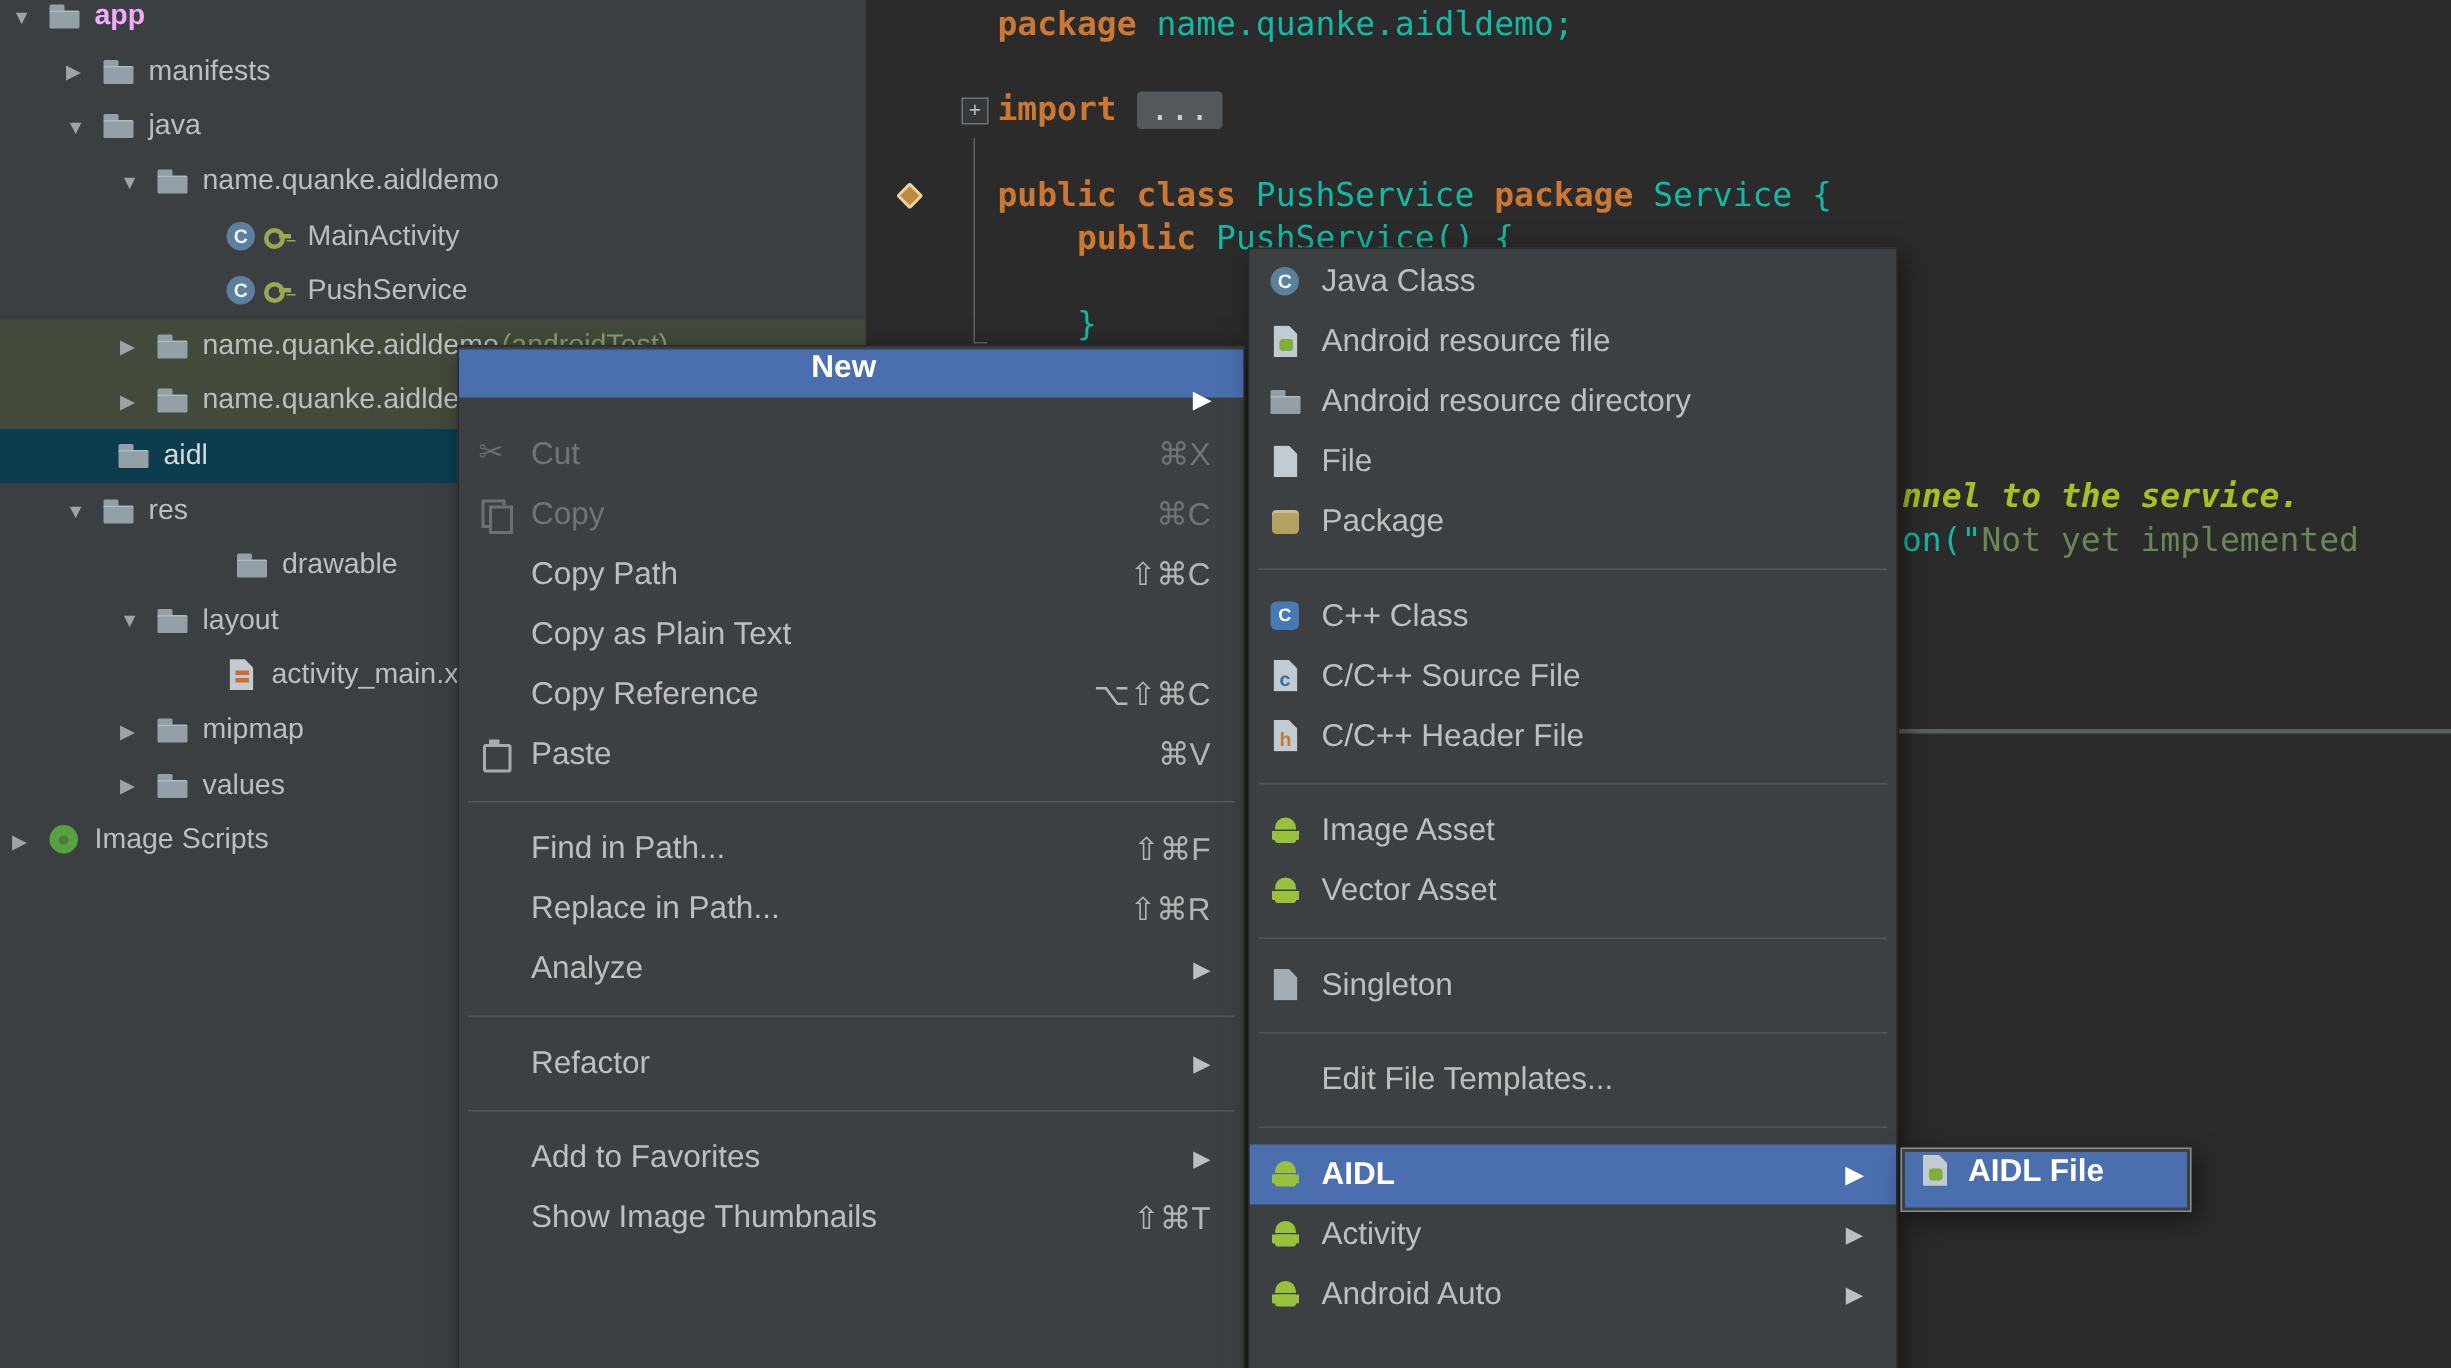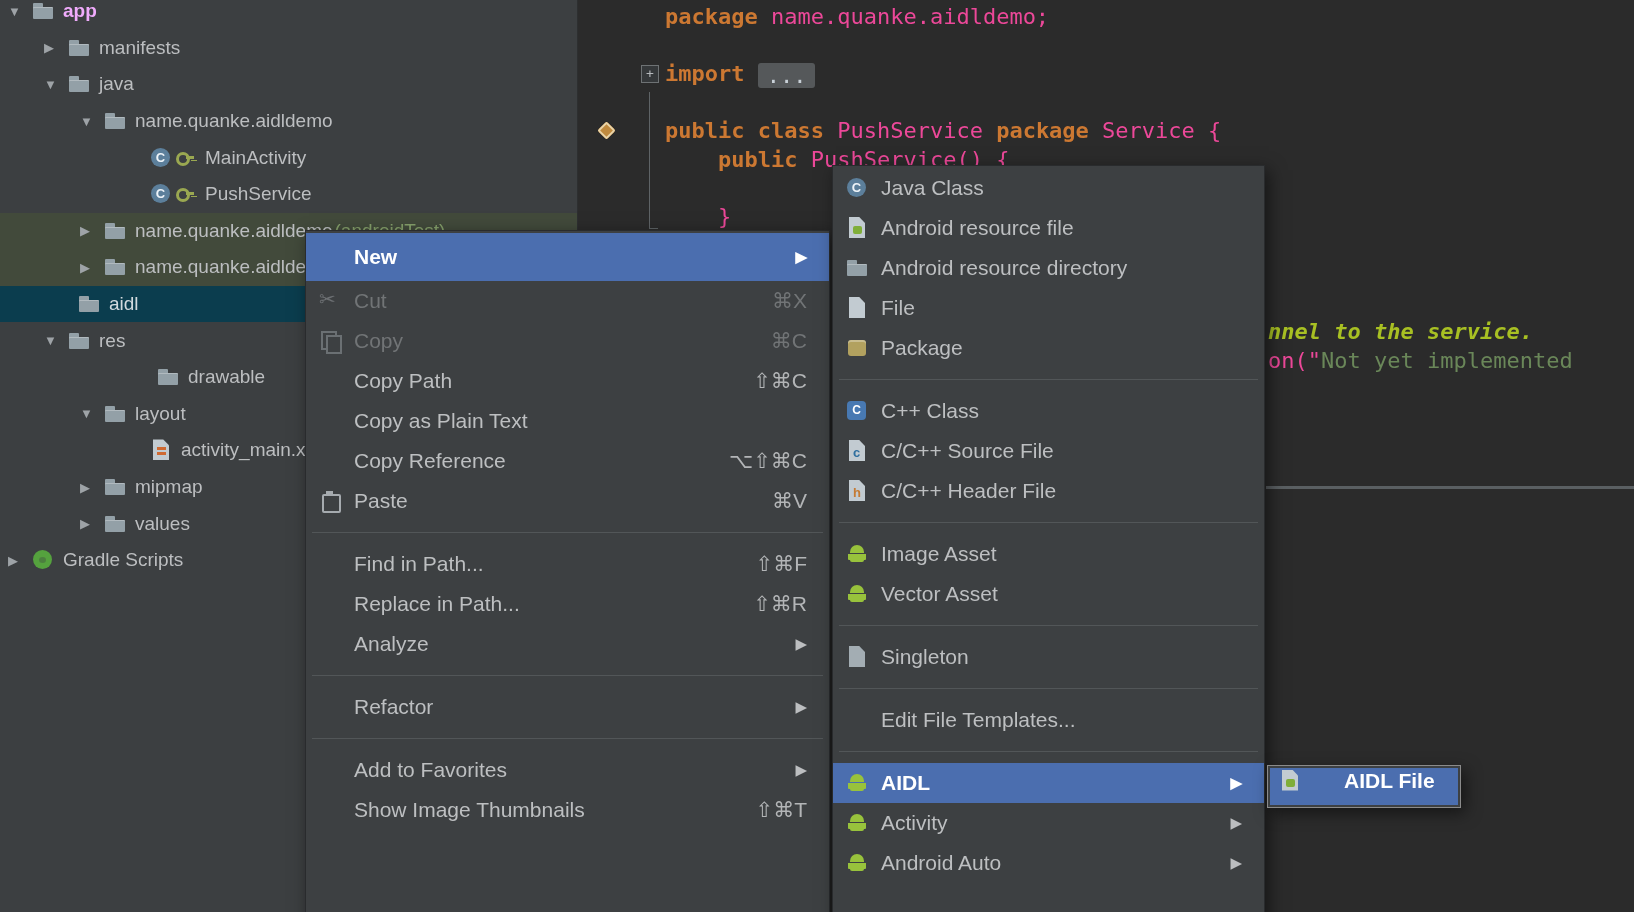--- a/index.html
+++ b/index.html
@@ -45,21 +45,21 @@
   .ico-copy::before{content:"";position:absolute;left:3px;top:2px;width:12px;height:15px;border:2px solid #9aa0a4;background:#3d4042;}
   .ico-copy::after{content:"";position:absolute;left:8px;top:6px;width:12px;height:15px;border:2px solid #9aa0a4;background:#3d4042;}
   .ico-paste::before{content:"";position:absolute;left:4px;top:5px;width:15px;height:15px;border:2px solid #a6abaf;border-radius:2px;}
   .ico-paste::after{content:"";position:absolute;left:8px;top:2px;width:7px;height:5px;background:#a6abaf;}
 
   
   #editor{position:absolute;left:579px;top:0;right:0;bottom:0;background:#2b2b2b;
     font-family:"DejaVu Sans Mono",monospace;font-size:22px;color:#a9b7c6;}
   .code-line{position:absolute;left:86px;height:28.5px;line-height:28.5px;white-space:pre;}
   .tok-kw{color:#cc7832;font-weight:700;}
-  .tok-plain{color:#ec4899;}
+  .tok-plain{color:#14b8a6;}
   .tok-string{color:#6a8759;}
   .tok-todo{color:#a8c023;font-style:italic;font-weight:700;}
   .tok-fold{display:inline-block;background:#55585a;border-radius:3px;padding:0 9px;color:#c9d1d8;line-height:25px;height:25px;vertical-align:middle;}
   .fold-plus{position:absolute;left:62px;width:18px;height:18px;border:1px solid #6e7274;background:#35383a;color:#b6babd;
     font:13px/16px "DejaVu Sans Mono",monospace;text-align:center;}
   .fold-line{position:absolute;left:70px;top:92px;width:1px;height:136px;background:#5e6366;}
   .fold-tick{position:absolute;left:70px;top:228px;width:9px;height:1px;background:#5e6366;}
   .gutter-class-icon{position:absolute;left:18px;width:20px;height:20px;}
   .gutter-class-icon::before{content:"";position:absolute;left:3px;top:3px;width:13px;height:13px;background:#c08a3e;transform:rotate(45deg);border-radius:2px;box-shadow:inset 0 0 0 2px #e8d3a8;}
 
@@ -76,24 +76,24 @@
   .menu-item{height:40px;display:flex;align-items:center;padding:0 22px 0 12px;font-size:21px;color:#bdbfc1;white-space:nowrap;}
   .menu-item .ico-slot{width:36px;flex:none;display:flex;align-items:center;}
   .menu-item .mi-label{}
   .menu-item .mi-shortcut{margin-left:auto;color:#b3b5b7;}
   .menu-item .mi-arrow{margin-left:auto;font-size:15px;color:#bcbec0;}
   .menu-item.highlighted{background:#4b6eaf;color:#fff;font-weight:700;}
   .menu-item.highlighted .mi-arrow{color:#fff;}
   .menu-item.disabled{color:#717476;}
   .menu-item.disabled .mi-shortcut{color:#717476;}
   .menu-item.disabled .ico{opacity:.5;}
-  .menu-item.mi-new{height:48px;}
+  .menu-item.mi-new{height:32px;margin-bottom:18px;flex-direction:column;}
   .menu-sep{height:23px;position:relative;}
   .menu-sep::after{content:"";position:absolute;left:6px;right:6px;top:11px;height:1px;background:#525658;}
-  #aidl-menu .menu-item{height:37px;padding:0 14px 12px 8px;gap:32px;}
+  #aidl-menu .menu-item{height:37px;padding:0 14px 12px 8px;}
   #aidl-menu .menu-item .ico-slot{width:34px;}
 </style>
 </head>
 <body>
 
 <div id="screen">
   <div id="project-panel">
     <div id="tree">
         <div class="tree-row" style="padding-left: 5px;">
           <span class="tree-arrow">▼</span>
@@ -170,21 +170,21 @@
           <span class="tree-label">mipmap</span>
         </div>
         <div class="tree-row" style="padding-left: 77px;">
           <span class="tree-arrow">▶</span>
           <span class="ico ico-folder"></span>
           <span class="tree-label">values</span>
         </div>
         <div class="tree-row" style="padding-left: 5px;">
           <span class="tree-arrow">▶</span>
           <span class="ico ico-gradle"></span>
-          <span class="tree-label">Gradle Scripts</span>
+          <span class="tree-label">Image Scripts</span>
         </div>
       </div>
   </div>
 
   <div id="editor">
     <div class="fold-line"></div>
     <div class="fold-tick"></div>
   <div class="code-line" style="top: 3px;"><span class="tok tok-kw">package </span><span class="tok tok-plain">name.quanke.aidldemo;</span></div>
       <div class="code-line" style="top: 60px;"><span class="tok tok-kw">import </span><span class="tok tok-fold">...</span></div>
       <div class="fold-plus" style="top: 65px;">+</div>

